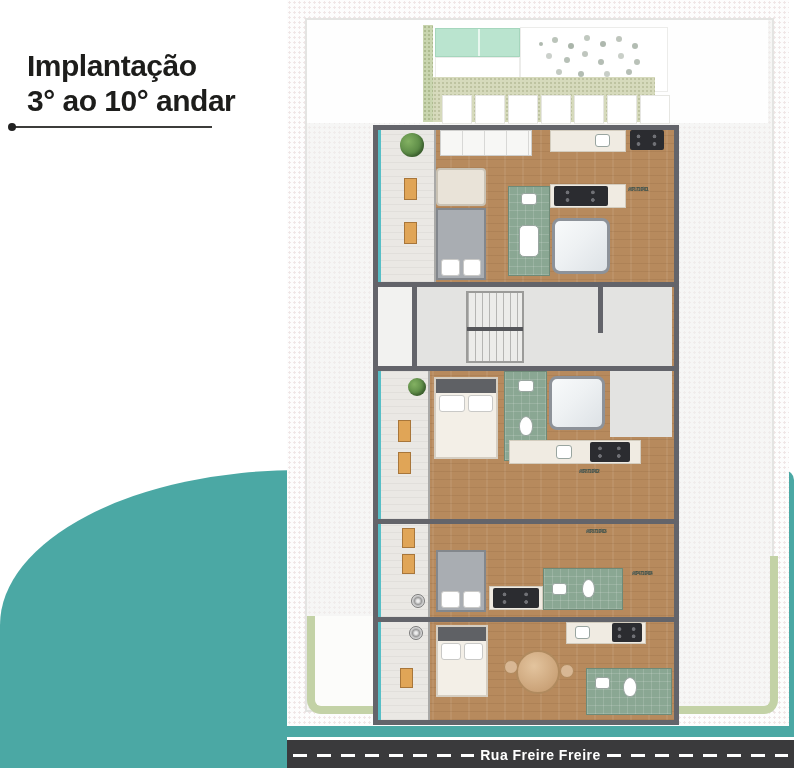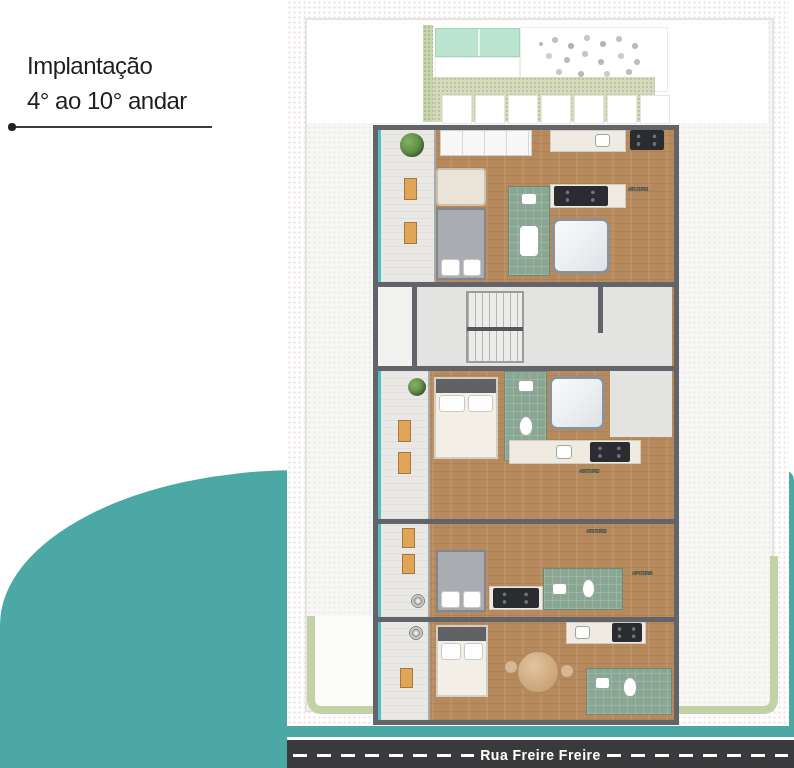--- a/index.html
+++ b/index.html
@@ -5,21 +5,21 @@
   html,body{margin:0;padding:0;background:#ffffff;}
   .stage{position:relative;width:794px;height:768px;overflow:hidden;
          font-family:"Liberation Sans",sans-serif;background:#ffffff;}
 
   
   .teal-backdrop{position:absolute;left:0;top:470px;width:794px;height:298px;
     background:#4BA8A4;border-top-left-radius:300px 155px;border-top-right-radius:10px;}
 
   
   .title-block{position:absolute;left:27px;top:48px;z-index:6;color:#1d1d1b;}
-  .title-line{font-size:24px;font-weight:normal;line-height:35px;letter-spacing:-.5px;white-space:nowrap;}
+  .title-line{font-size:30px;font-weight:bold;line-height:35px;letter-spacing:-.5px;white-space:nowrap;}
   .title-rule{position:absolute;left:-17px;top:78px;width:202px;height:2px;background:#3c3c3a;}
   .title-dot{position:absolute;left:-2px;top:-3px;width:8px;height:8px;border-radius:50%;background:#222;}
 
   
   .plan-card{position:absolute;left:287px;top:0;width:502px;height:726px;z-index:2;
     background-color:#fdfdfd;
     background-image:radial-gradient(rgba(205,172,172,.28) 1px,transparent 1.3px);
     background-size:5px 5px;}
   .lot-outline{position:absolute;left:18px;top:18px;width:465px;height:690px;
     border:2px solid #e4e4e2;background:rgba(240,240,238,.55);}
@@ -119,21 +119,21 @@
 </style>
 </head>
 <body>
 
 <div class="stage">
 
   <div class="teal-backdrop"></div>
 
   <div class="title-block">
     <div class="title-line">Implantação</div>
-    <div class="title-line">4° ao 10° andar</div>
+    <div class="title-line">3° ao 10° andar</div>
     <div class="title-rule">
       <span class="title-dot"></span>
     </div>
   </div>
 
   <div class="plan-card">
 
     <div class="lot-outline"></div>
     <div class="lot-top-white"></div>
 

